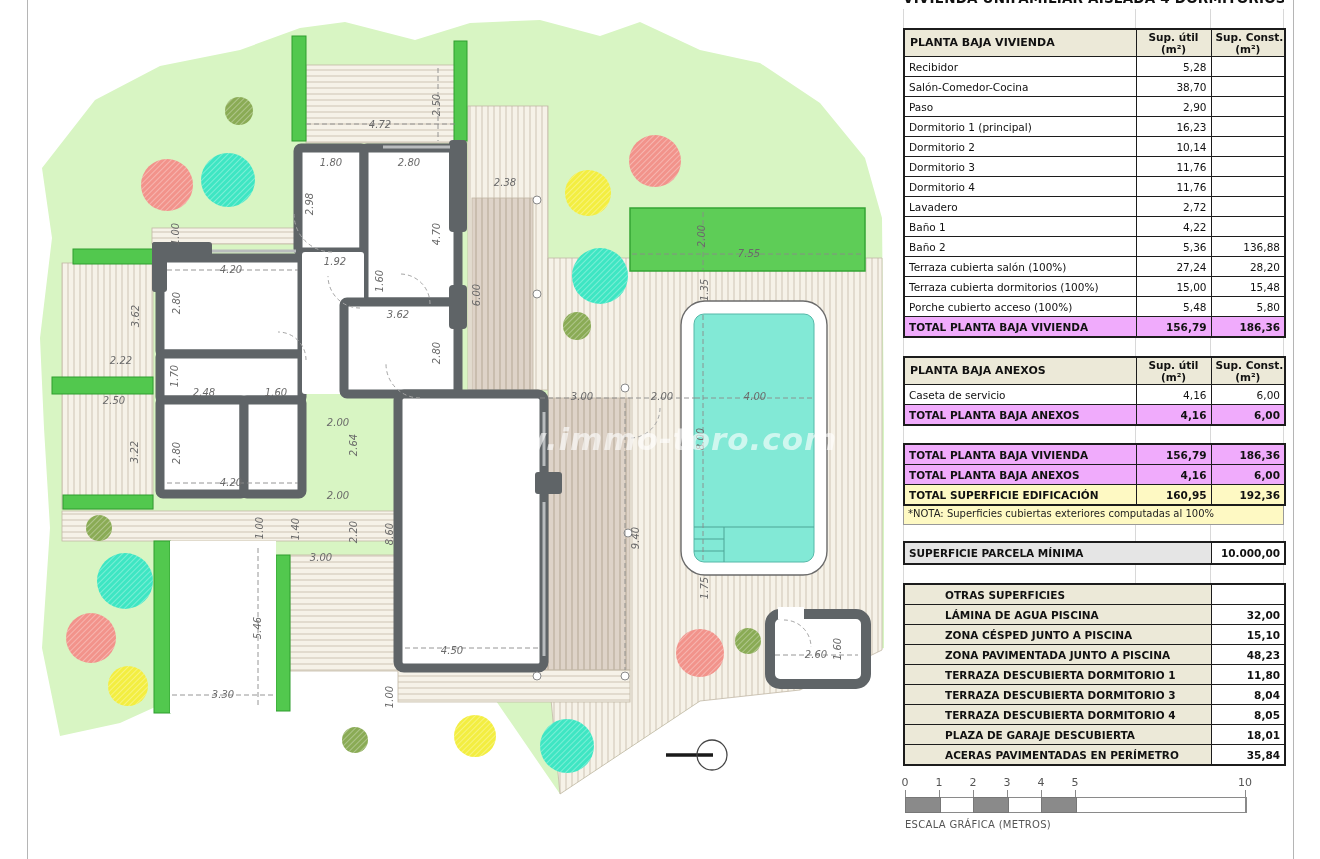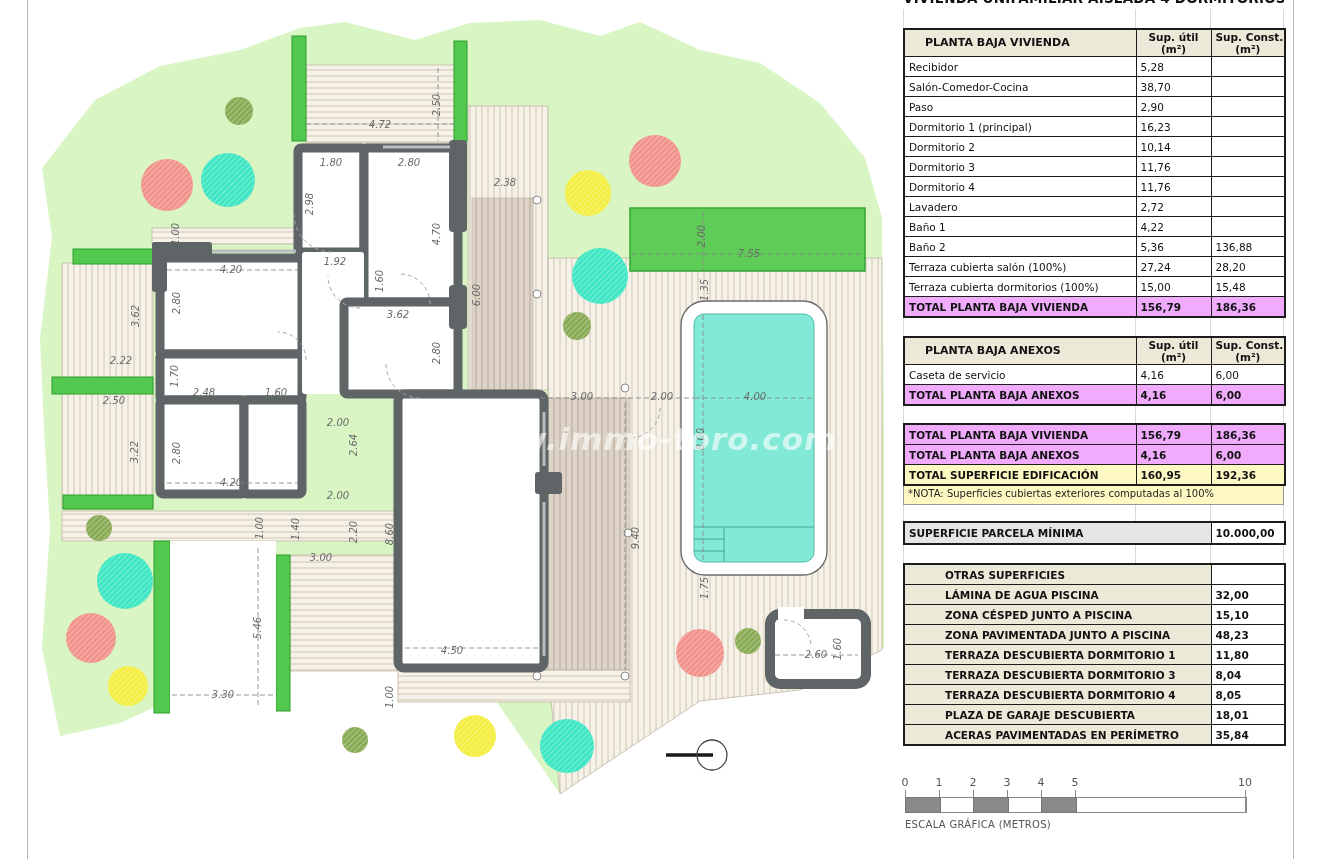--- a/index.html
+++ b/index.html
@@ -13,22 +13,22 @@
   .ttitle{font-size:13.5px;font-weight:bold;color:#111;margin-top:-10px;white-space:nowrap;letter-spacing:.2px;}
   .gap{height:18px;position:relative;}
   .gap .g1,.gap .g2,.gap .g3,.gap .g4{position:absolute;top:0;bottom:0;width:1px;background:#d8d8d8;}
   .g1{left:0}.g2{left:232px}.g3{left:307px}.g4{right:0}
   table{border-collapse:collapse;width:381px;table-layout:fixed;}
   td{border:1px solid #1c1c1c;font-size:10.5px;color:#111;padding:1px 4px;height:17px;
      overflow:hidden;white-space:nowrap;}
   .outer{border:2px solid #1c1c1c;}
   col.c-label{width:232px}col.c-util{width:75px}col.c-const{width:74px}
   .hdr td{background:#ece9d8;font-weight:bold;text-align:center;font-size:10.5px;line-height:1.15;}
-  .hdr td.hl{text-align:left;font-size:11px;padding-left:20px;}
-  .num{font-variant-numeric:tabular-nums;}
+  .hdr td.hl{text-align:left;font-size:11px;padding-left:5px;}
+  .num{text-align:right;font-variant-numeric:tabular-nums;}
   .tot td{background:#f0abfc;font-weight:bold;}
   .blue td{background:#fef9c3;font-weight:bold;}
   .beige-label{background:#ece9d8;font-weight:bold;padding-left:40px;}
   .bold{font-weight:bold;}
   .nota{border:1px solid #999;border-top:none;font-size:10px;color:#222;padding:2px 4px;height:14px;
         background:#fef9c3;white-space:nowrap;overflow:hidden;}
   
   #scalebar{position:absolute;left:905px;top:783px;width:360px;height:60px;}
   #sb-rect{position:absolute;left:0;top:14px;width:340px;height:14px;background:#fff;border:1px solid #8a8a8a;}
   .sb-fill{position:absolute;top:14px;height:14px;background:#8a8a8a;border:1px solid #777;}
@@ -344,20 +344,25 @@
         <tr>
           <td>Terraza cubierta salón (100%)</td>
           <td class="num">27,24</td>
           <td class="num">28,20</td>
         </tr>
         <tr>
           <td>Terraza cubierta dormitorios (100%)</td>
           <td class="num">15,00</td>
           <td class="num">15,48</td>
         </tr>
+        <tr>
+          <td>Porche cubierto acceso (100%)</td>
+          <td class="num">5,48</td>
+          <td class="num">5,80</td>
+        </tr>
         <tr class="tot">
           <td>TOTAL PLANTA BAJA VIVIENDA</td>
           <td class="num">156,79</td>
           <td class="num">186,36</td>
         </tr>
       </tbody>
   </table>
 
   <div class="gap">
       <span class="g1"></span>

